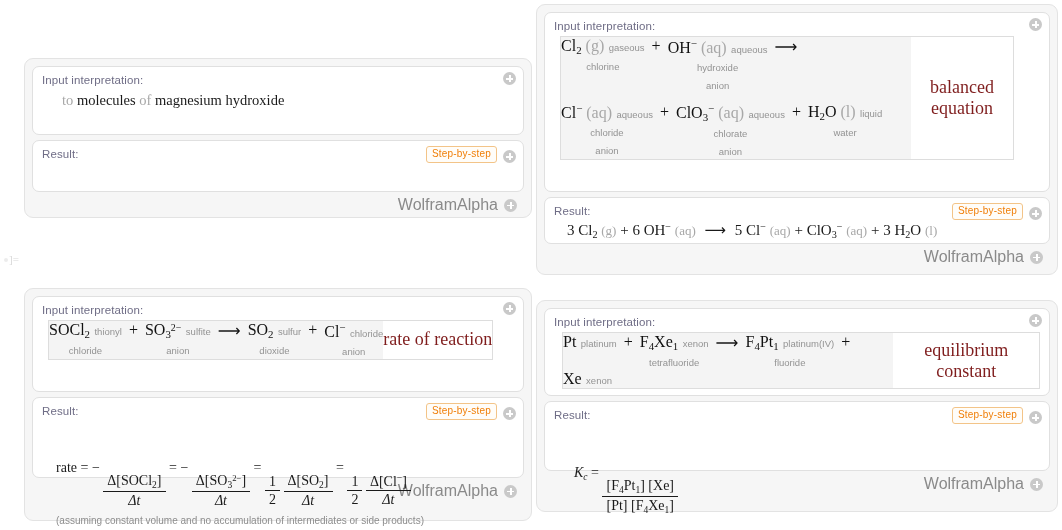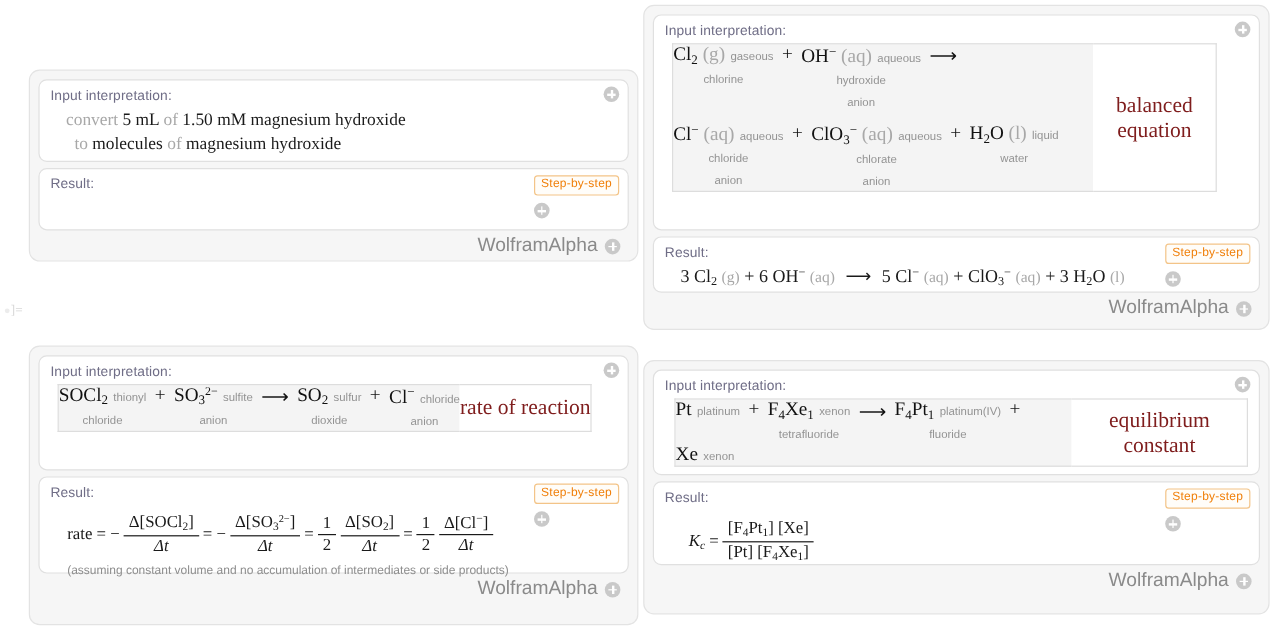--- a/index.html
+++ b/index.html
@@ -27,21 +27,21 @@
   .pod + .pod{margin-top:5px;}
   .pod-title{
     font-size:11.5px;
     color:#6f6d86;
     letter-spacing:.1px;
     line-height:14px;
     margin-bottom:3px;
   }
   .pod-tools{
     position:absolute;top:5px;right:7px;
-    display:flex;align-items:flex-start;gap:6px;flex-direction:column;
+    display:flex;align-items:flex-end;gap:6px;
   }
   .sbs{
     font-size:10px;
     color:#f07f09;
     border:1px solid #f3c488;
     border-radius:3px;
     background:#fffdf9;
     padding:1px 5px 2px 5px;
     line-height:12px;
     letter-spacing:.2px;
@@ -79,47 +79,41 @@
   .rxn-table td{border:0;padding:0;vertical-align:middle;}
   .cell-eq{background:#f4f4f4;border-right:1px solid #dddddd;padding:7px 12px;}
   .cell-lbl{background:#ffffff;padding:7px 14px;text-align:center;}
   .cell-lbl span{font-family:"Liberation Serif", serif;font-size:18px;color:#7f1d1d;}
   .species{display:inline-block;text-align:center;vertical-align:top;}
   .species .f{font-family:"Liberation Serif", serif;font-size:16px;color:#111;white-space:nowrap;}
   .species .n{font-size:9.5px;color:#939393;line-height:11px;margin-top:1px;white-space:nowrap;}
   .op{display:inline-block;vertical-align:top;font-family:"Liberation Serif", serif;font-size:16px;color:#111;padding:0 7px;}
   
   .frac{display:inline-block;vertical-align:middle;text-align:center;}
-  .frac .num{display:block;padding:0 4px;border-bottom:1px solid #1a1a1a;line-height:1.22;}
+  .frac .num{display:block;padding:0 4px;border-bottom:1px solid #1a1a1a;line-height:1.22;margin-top:45px;}
   .frac .den{display:block;padding:0 4px;line-height:1.3;}
   .cellmark{
     position:absolute;left:4px;top:253px;
     font-family:"Liberation Serif", serif;font-size:11px;color:#d8d8d8;
     letter-spacing:0;
   }
   .cellmark .dotk{display:inline-block;width:4px;height:4px;border-radius:50%;background:#ececec;vertical-align:middle;margin-right:1px;}
 </style>
 </head>
 <body>
 
 <div class="cellmark"><span class="dotk"></span><span>]=</span></div>
 
 <div class="wa-panel" style="left:24px;top:58px;width:508px;height:160px;">
   <div class="pod" style="height:69px;">
     <div class="pod-title">Input interpretation:</div>
     <div class="pod-tools">
       <span class="plus"></span>
     </div>
     <div class="m" style="font-size:14.5px;padding-left:13px;line-height:20px;">
-      <div>
-        <span class="dim">convert</span>
-        <span>5 mL</span>
-        <span class="dim">of</span>
-        <span>1.50 mM magnesium hydroxide</span>
-      </div>
       <div style="padding-left:7px;">
         <span class="dim">to</span>
         <span>molecules</span>
         <span class="dim">of</span>
         <span>magnesium hydroxide</span>
       </div>
     </div>
   </div>
 
   <div class="pod" style="height:52px;">

